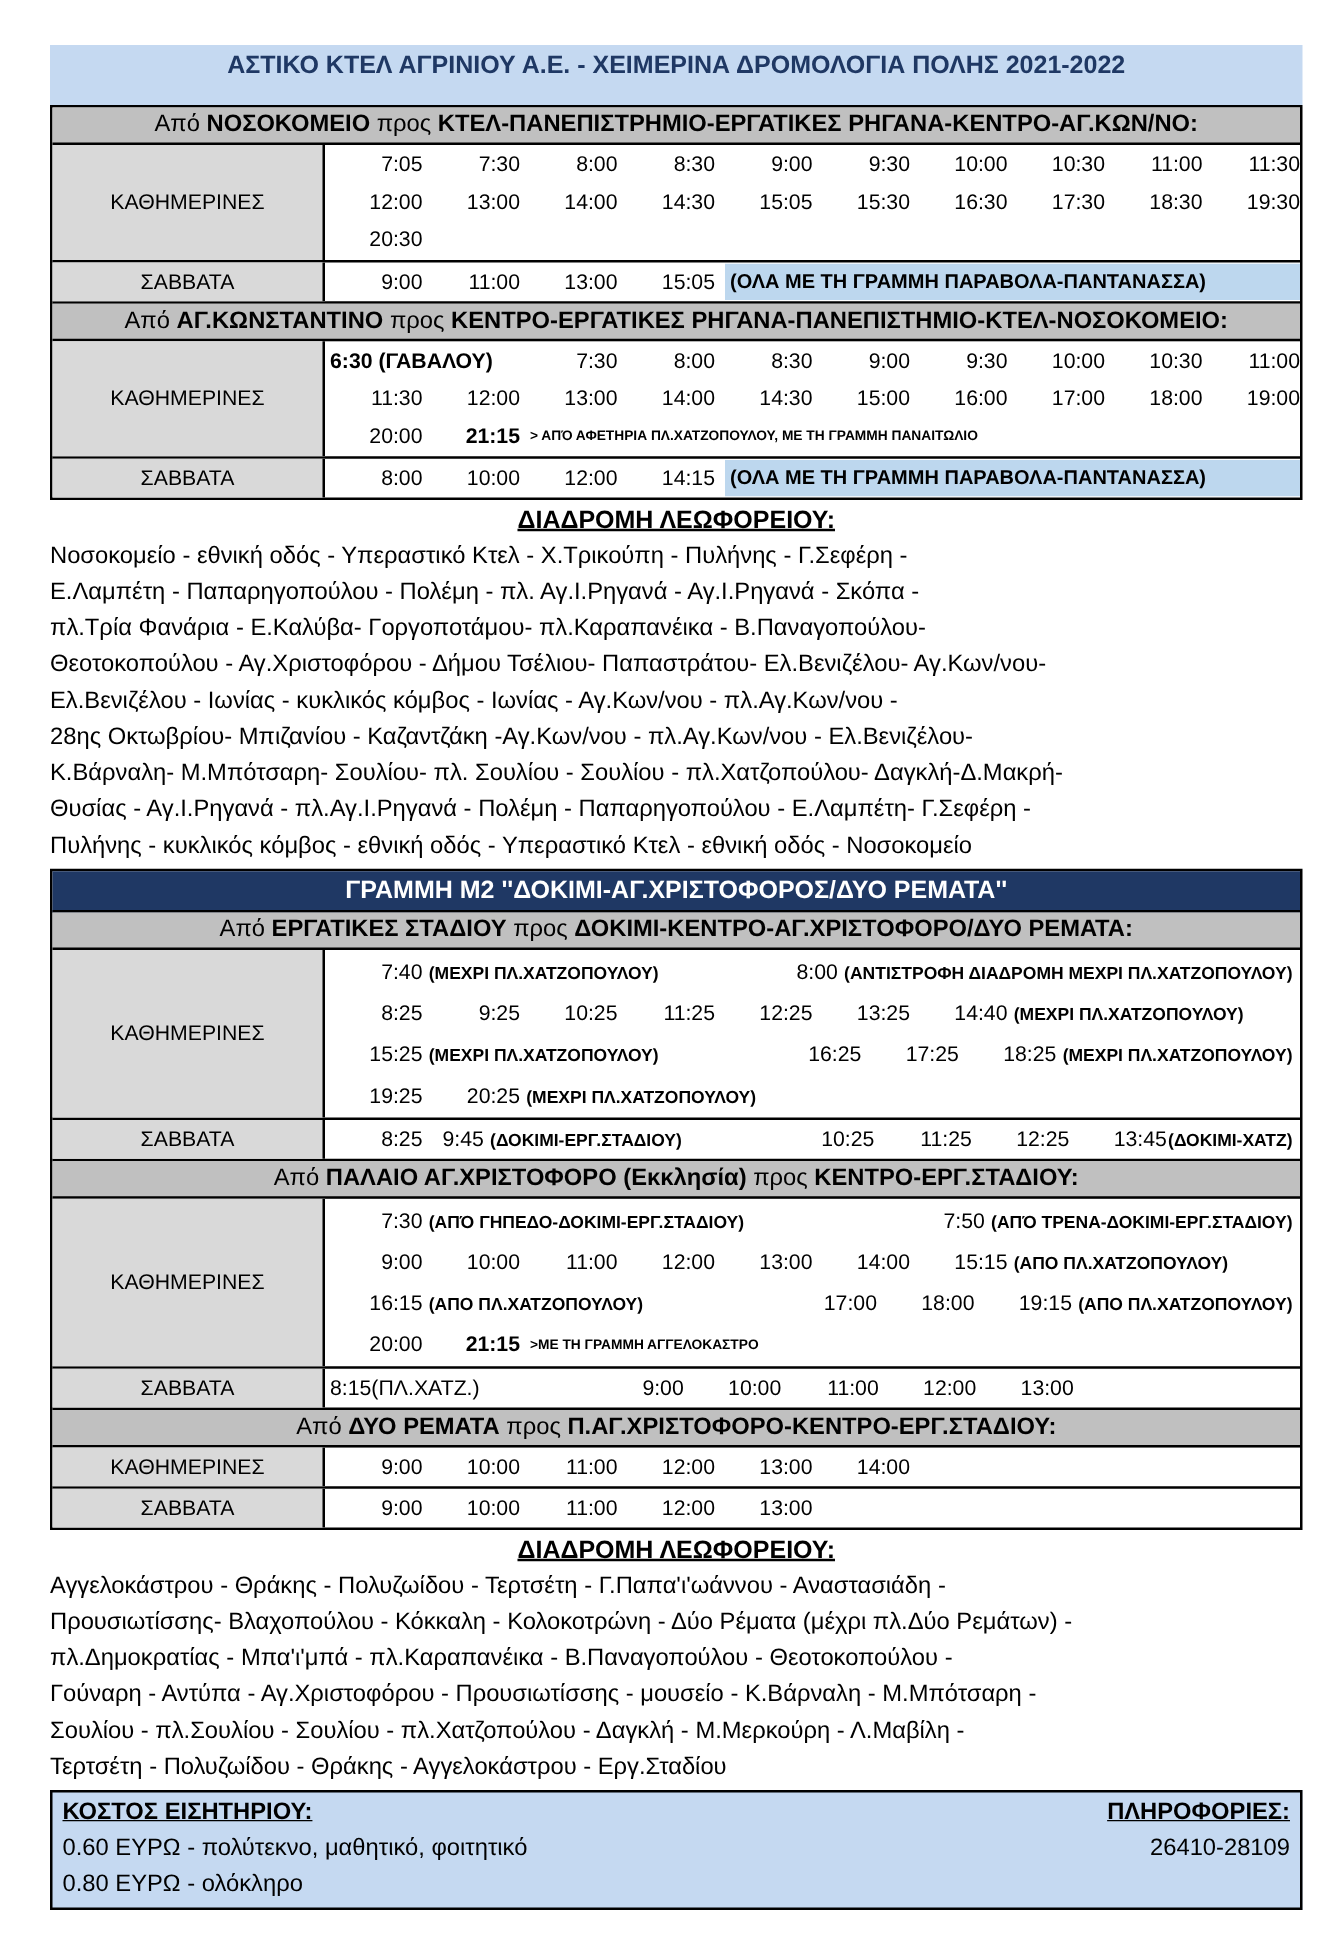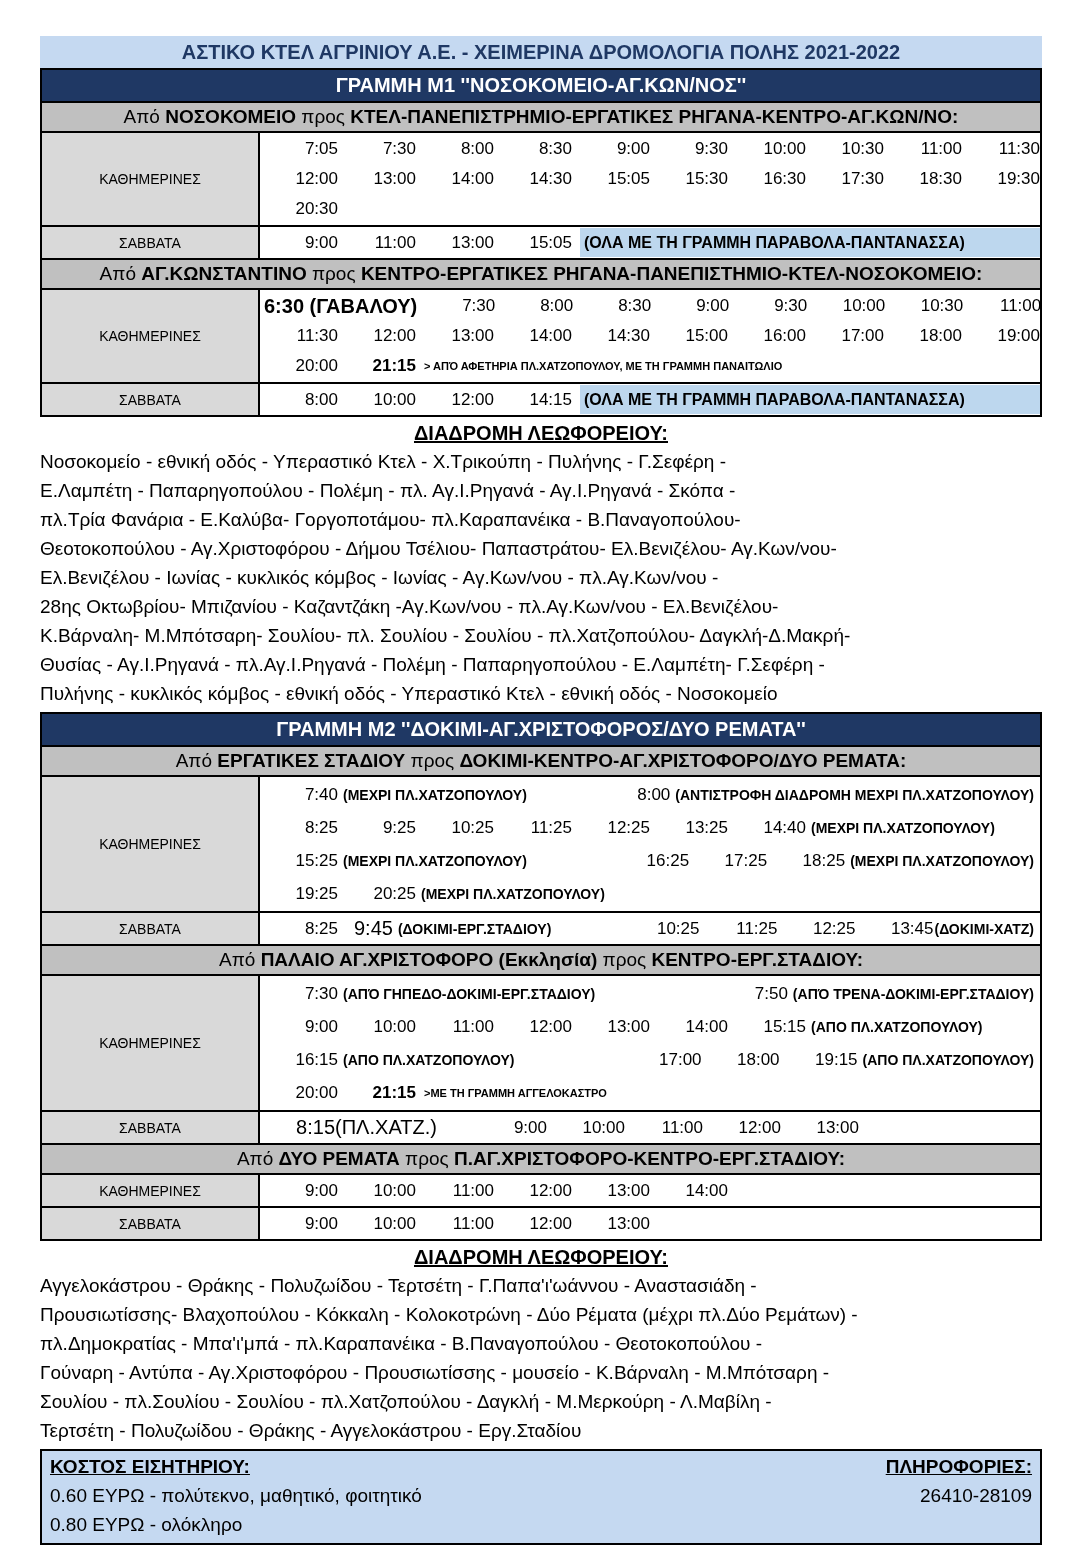--- a/index.html
+++ b/index.html
@@ -6,50 +6,50 @@
   html,body { background:#ffffff; }
   body {
     width:1070px; height:1565px; overflow:hidden;
     font-family:"Liberation Sans", sans-serif; color:#000;
   }
   .page { padding:36px 28px 0 40px; }
 
   .title-bar {
     background:var(--light-blue,#c5d9f1); color:var(--navy,#1f3864);
     font-weight:bold; font-size:20px; text-align:center;
-    height:32px; line-height:32px;
+    height:48px; line-height:32px;
   }
 
   .line-block { border:2px solid #000; }
   .line-block > * { border-bottom:2px solid #000; }
   .line-block > *:last-child { border-bottom:none; }
 
   .line-bar {
     background:var(--navy,#1f3864); color:#fff; font-weight:bold;
     font-size:20px; text-align:center; padding:4px 0;
   }
   .dir-header {
     background:var(--header-gray,#c0c0c0); font-size:19px; text-align:center;
     padding:3px 12px; white-space:nowrap;
   }
   .dh-b { font-weight:bold; }
 
   .sched-row { display:flex; }
   .row-label {
     width:218px; flex:0 0 218px; background:var(--label-gray,#d9d9d9);
     border-right:2px solid #000; display:flex; align-items:center;
-    justify-content:center; font-size:14px;
+    justify-content:center; font-size:17px;
   }
   .row-times { flex:1; padding:1px 0 1px 0; display:flex; flex-direction:column; justify-content:center; }
   .times-line { display:flex; align-items:center; min-height:29px; padding-right:6px; }
   .m1 .multi .times-line { min-height:30px; }
   .m2 .multi .times-line { min-height:33px;align-items:center; }
 
   .tok-t { flex:0 0 auto; min-width:78px; text-align:right; font-size:17px; white-space:nowrap; }
-  .tok-tl { flex:0 0 auto; font-size:20px; margin-left:16px; text-align:center; white-space:nowrap; }
+  .tok-tl { flex:0 0 auto; font-size:17px; margin-left:16px; text-align:left; white-space:nowrap; }
   .times-line .tok-tl:first-child { margin-left:4px; }
   .bold { font-weight:bold; }
   .tok-n { flex:0 0 auto; font-weight:bold; font-size:14px; margin-left:5px; white-space:nowrap; }
   .tok-n.tight { margin-left:1px; }
   .tok-N { flex:0 0 auto; font-weight:bold; font-size:11px; margin-left:8px; white-space:nowrap; }
   .tok-nh {
     flex:1 1 auto; background:var(--note-blue,#bdd7ee); font-weight:bold;
     font-size:16px; margin-left:8px; margin-right:-6px; padding:0 4px;
     display:flex; align-items:center; align-self:stretch; white-space:nowrap;
   }
@@ -70,21 +70,20 @@
   .footer-right { text-align:right; }
   .f-title { font-weight:bold; text-decoration:underline; }
 </style>
 </head>
 <body>
 
 <div class="page">
   <div class="title-bar">ΑΣΤΙΚΟ ΚΤΕΛ ΑΓΡΙΝΙΟΥ Α.Ε. - ΧΕΙΜΕΡΙΝΑ ΔΡΟΜΟΛΟΓΙΑ ΠΟΛΗΣ 2021-2022</div>
   <div>
       <div class="line-block m1">
-        <div class="line-bar">ΓΡΑΜΜΗ Μ1 ''ΝΟΣΟΚΟΜΕΙΟ-ΑΓ.ΚΩΝ/ΝΟΣ''</div>
         <div class="dir-header"><span>Από </span><span class="dh-b">ΝΟΣΟΚΟΜΕΙΟ</span><span> προς </span><span class="dh-b">ΚΤΕΛ-ΠΑΝΕΠΙΣΤΡΗΜΙΟ-ΕΡΓΑΤΙΚΕΣ ΡΗΓΑΝΑ-ΚΕΝΤΡΟ-ΑΓ.ΚΩΝ/ΝΟ:</span></div>
         <div class="sched-row">
           <div class="row-label">ΚΑΘΗΜΕΡΙΝΕΣ</div>
           <div class="row-times multi">
             <div class="times-line">
               <span class="tok-t">7:05</span>
               <span class="tok-t">7:30</span>
               <span class="tok-t">8:00</span>
               <span class="tok-t">8:30</span>
               <span class="tok-t">9:00</span>

